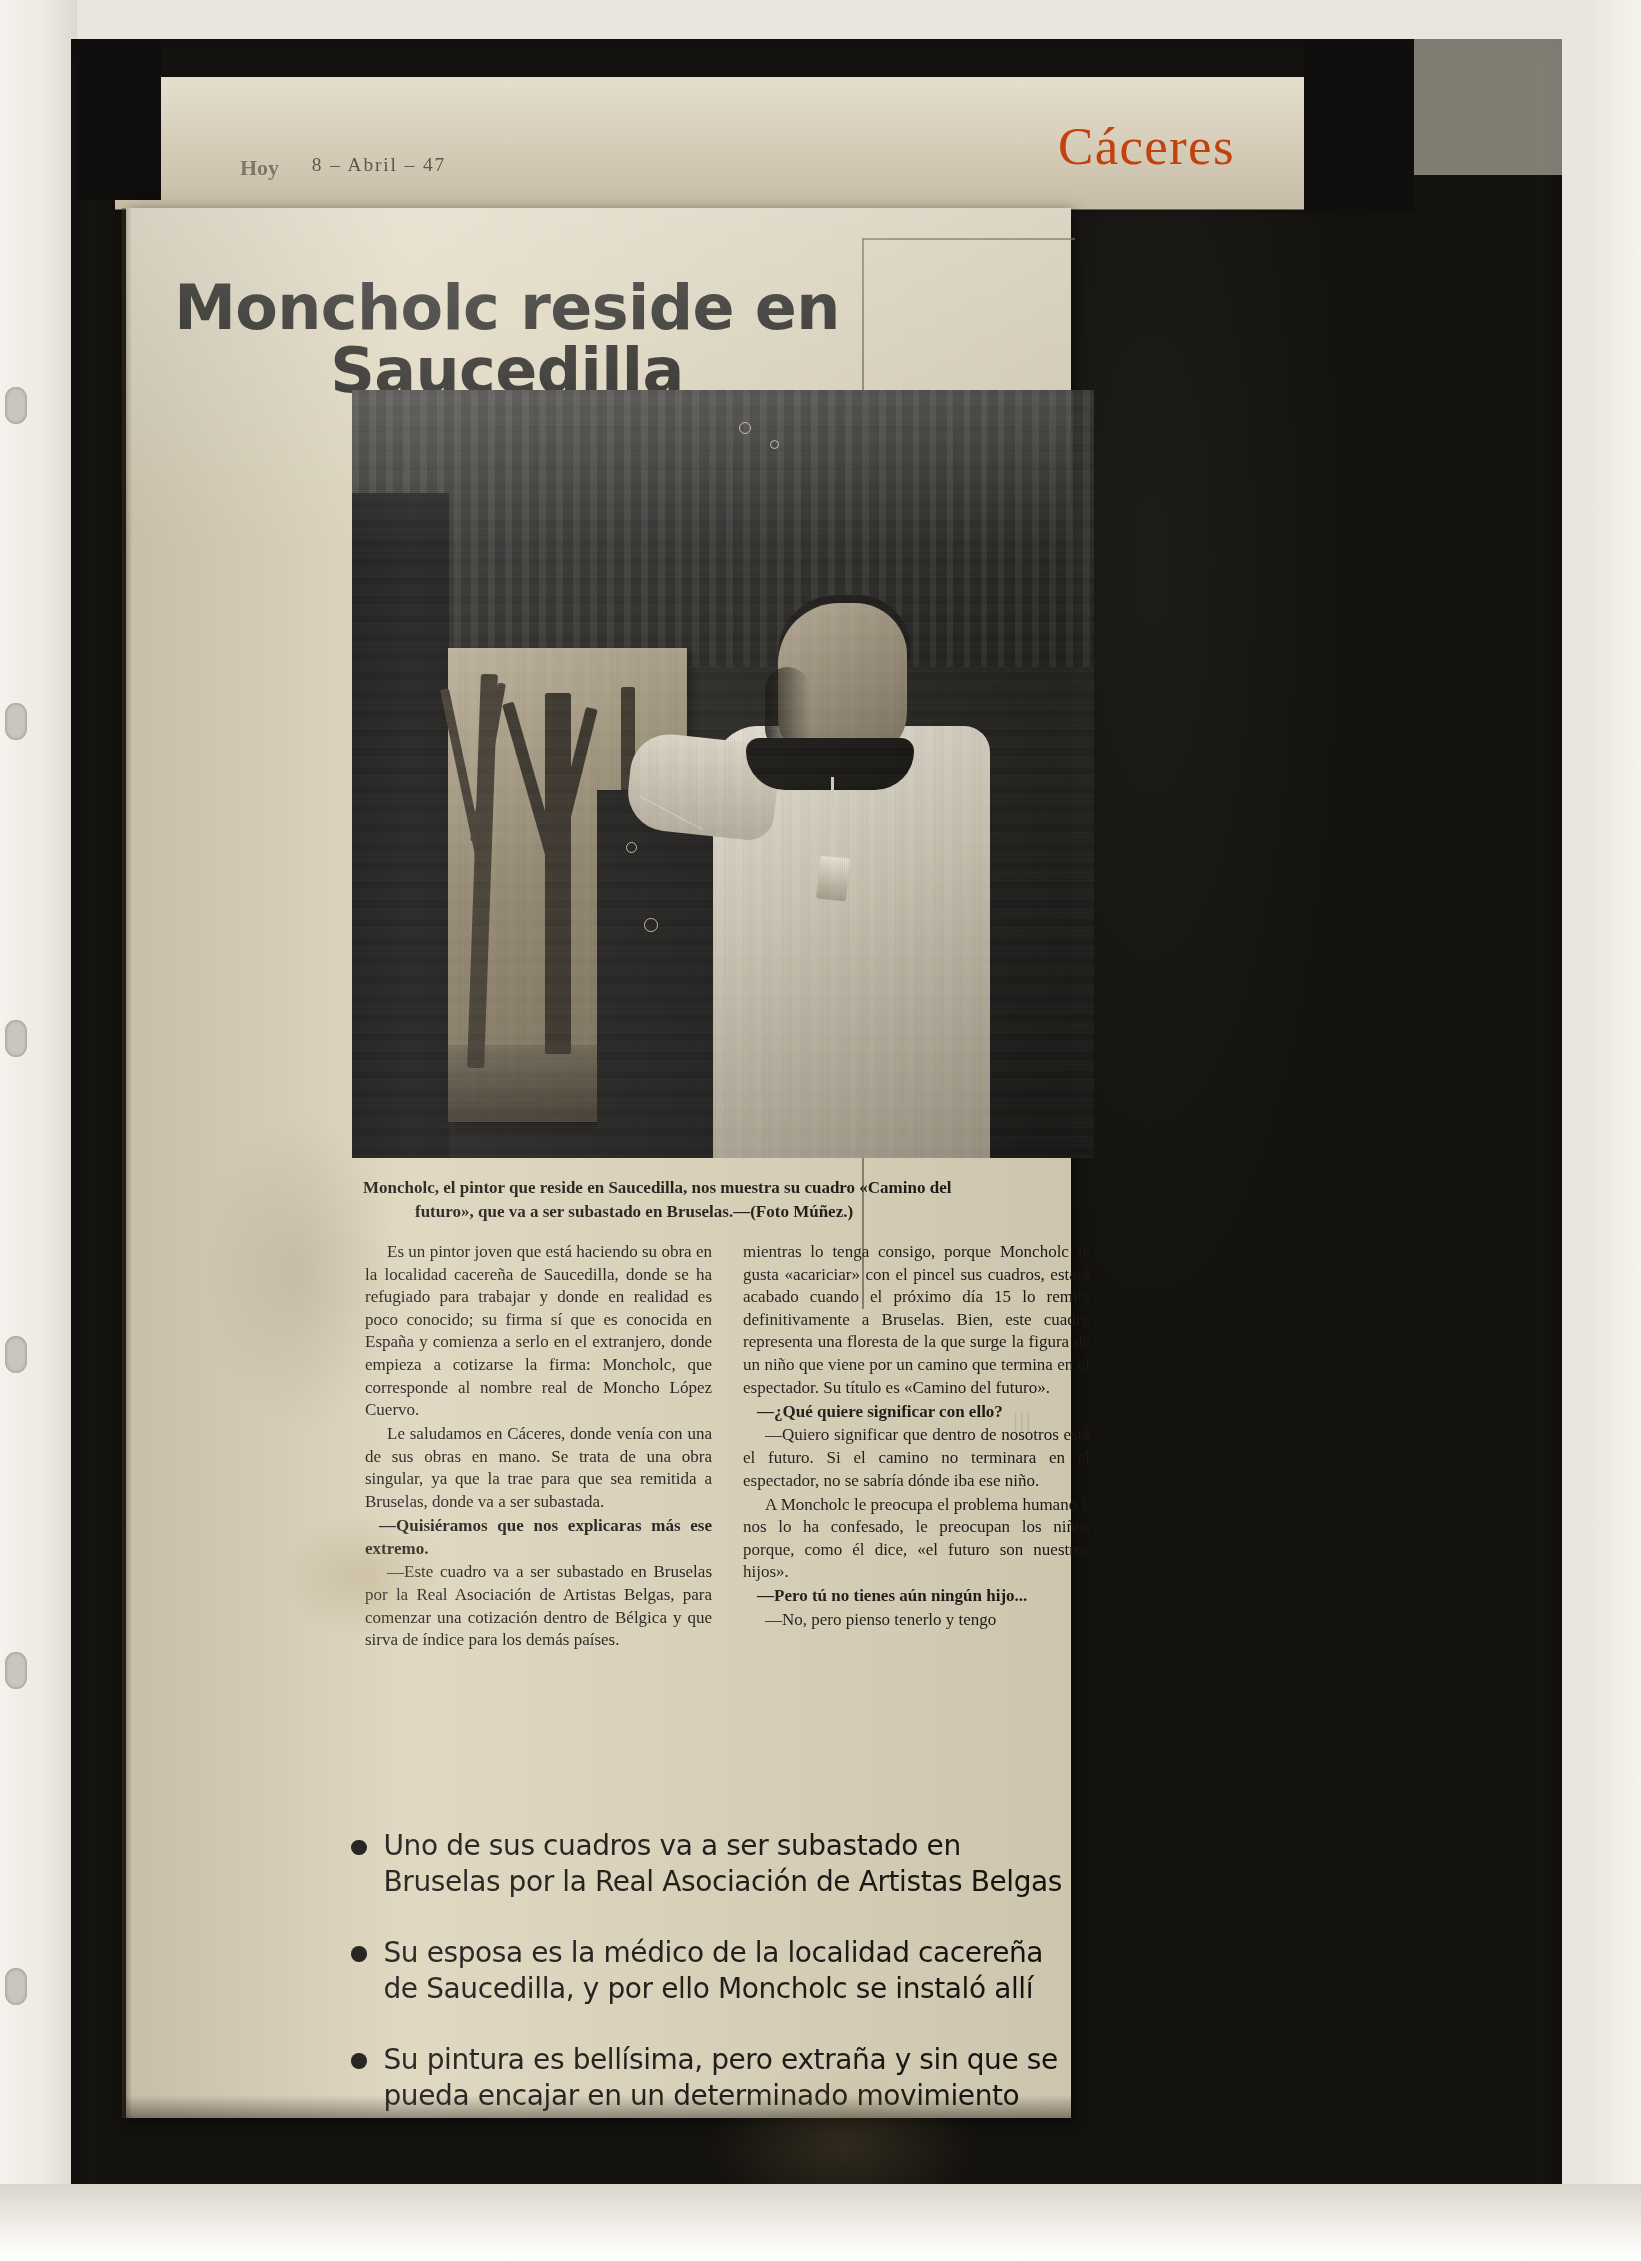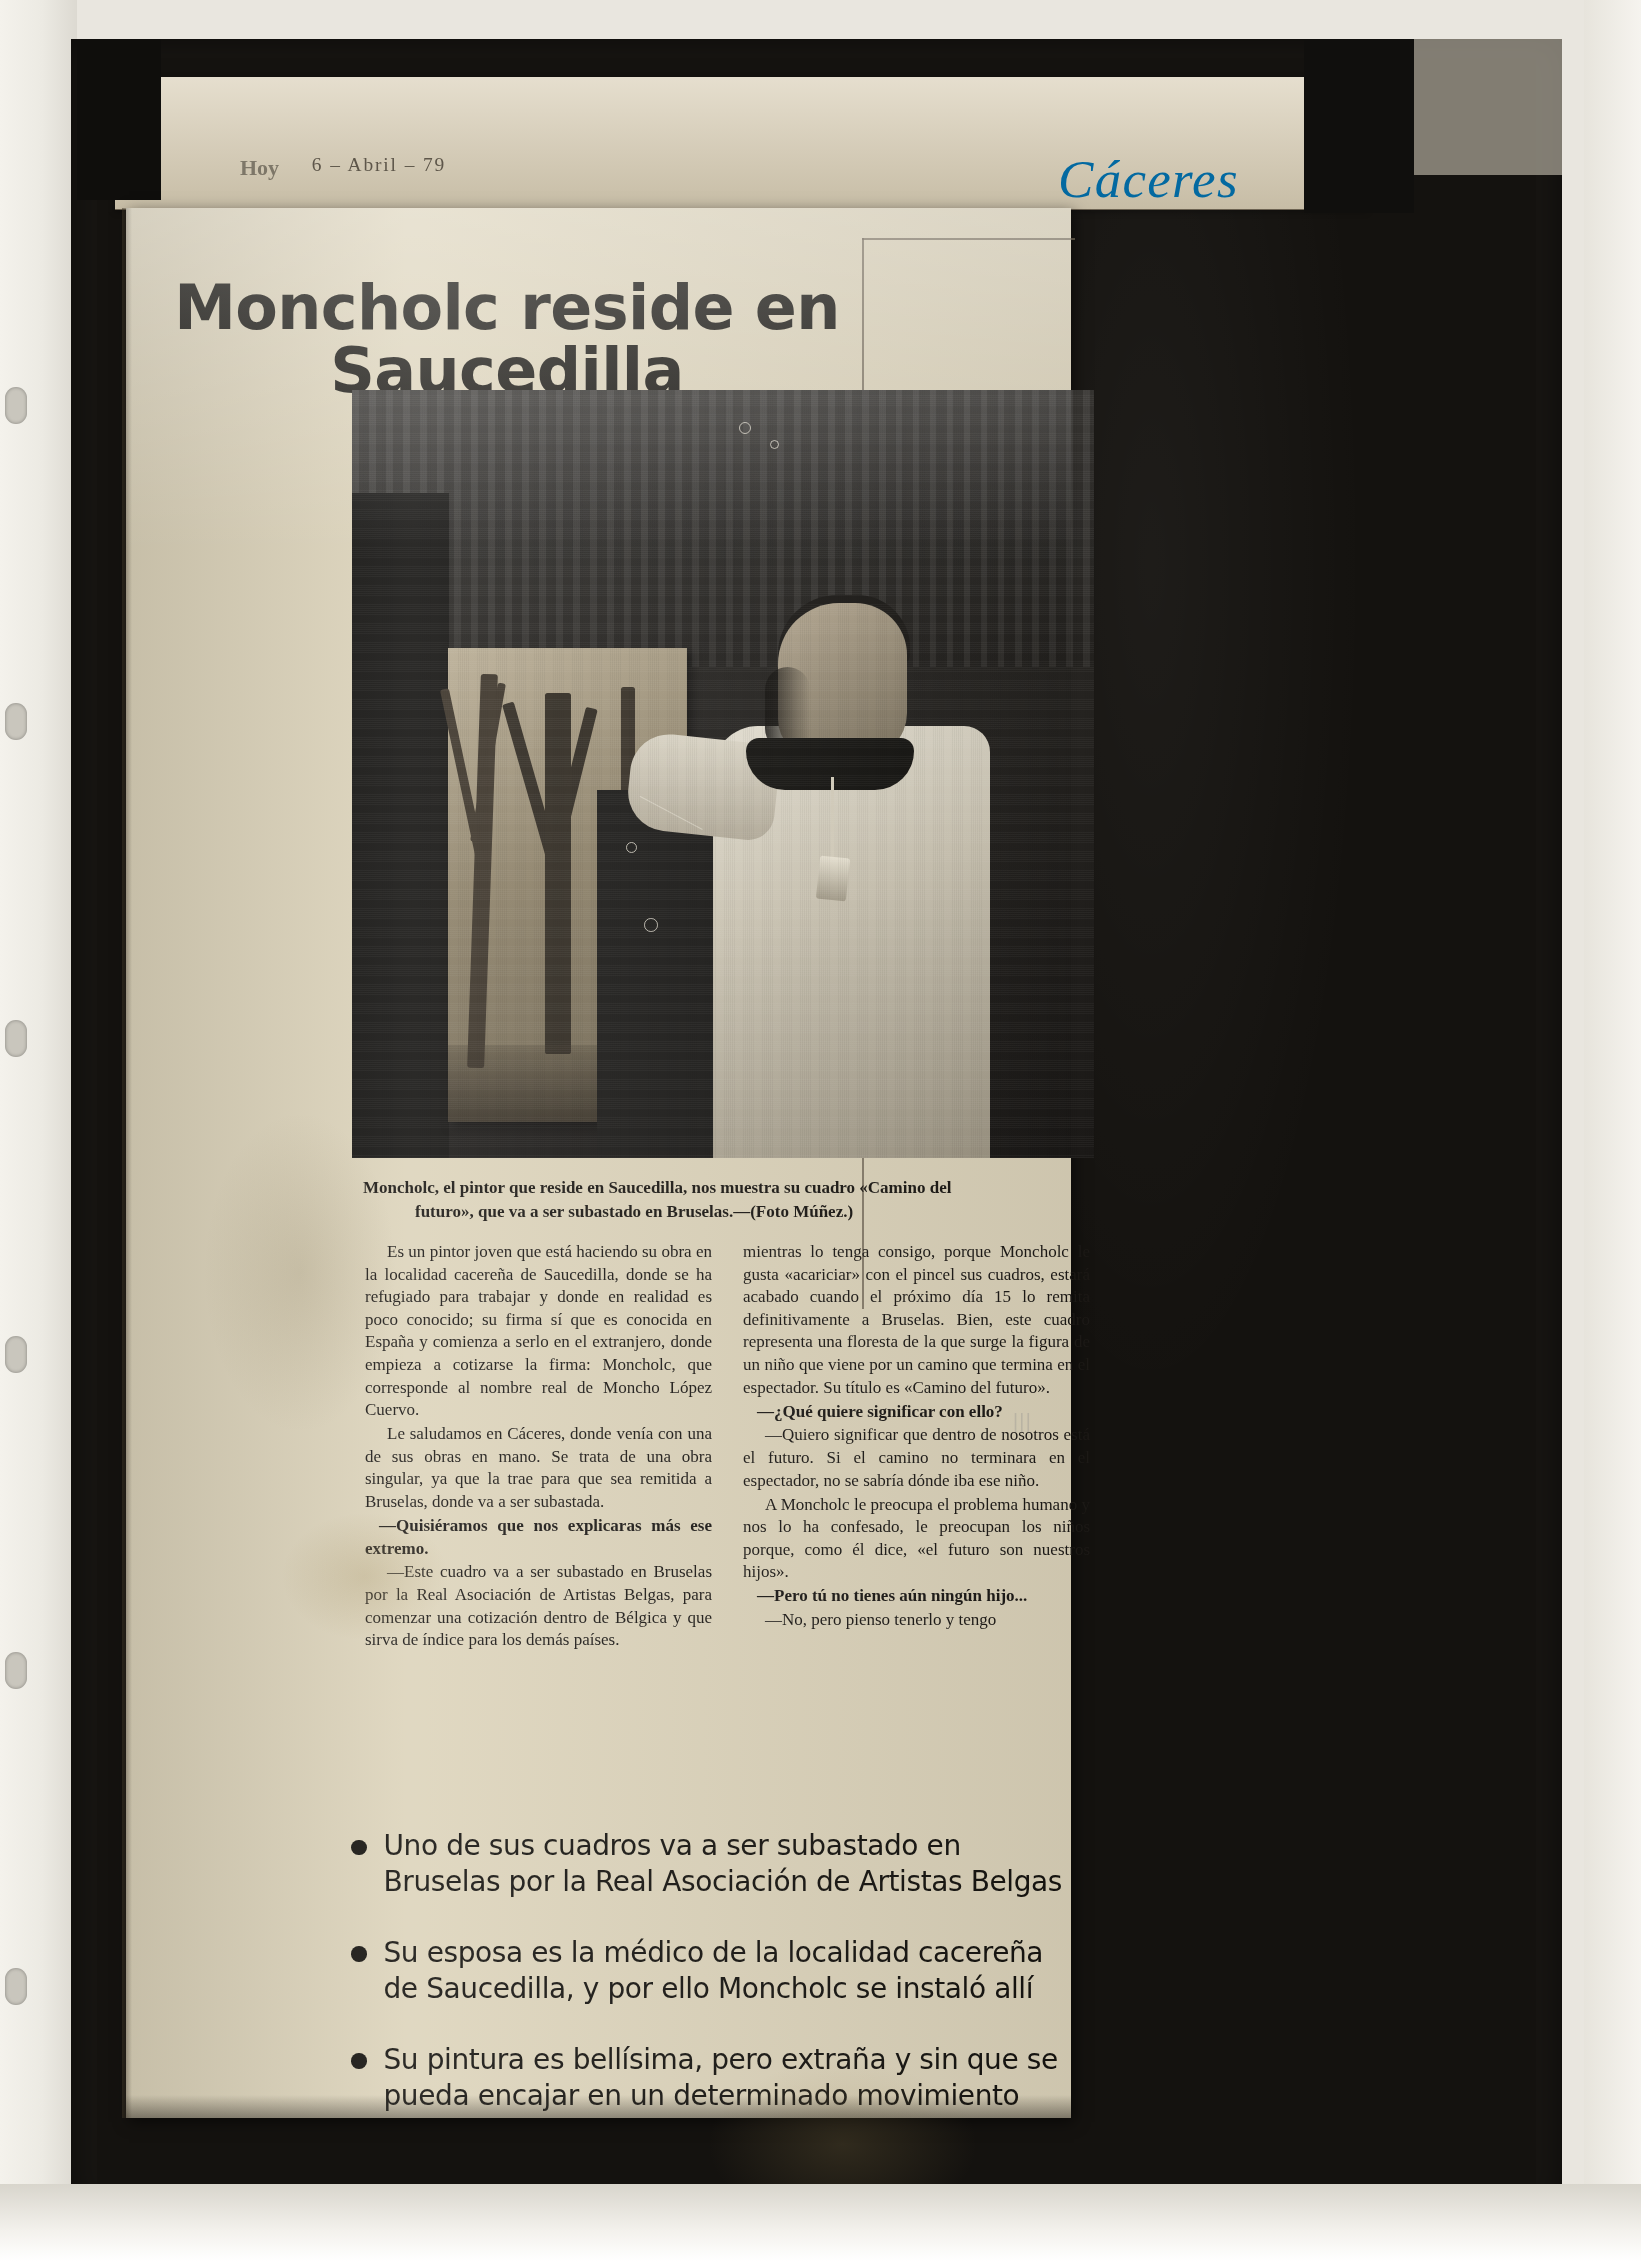--- a/index.html
+++ b/index.html
@@ -122,25 +122,23 @@
     font-family: "Liberation Serif", serif;
     font-weight: bold;
     font-size: 22px;
     color: #3b362d;
     opacity: .55;
   }
   #section-name {
     position: absolute;
     left: 1058px; top: 116px;
     font-family: "Liberation Serif", serif;
-    font-style: italic;
     font-size: 53px;
-    color: #0369a1;
+    color: #c2410c;
     letter-spacing: 1.3px;
-    margin-top: 33px;
   }
 
   
   #clipping {
     position: absolute;
     left: 126px; top: 208px;
     width: 945px; height: 1910px;
     background: #ddd4bb;
     box-shadow: 2.6px 3.9px 14px rgba(0,0,0,.55);
   }
@@ -404,21 +402,21 @@
   <div id="dark-sheen"></div>
 
   <div id="header-band"></div>
   <div id="header-band-shade"></div>
   <div id="tape-corner-left"></div>
   <div id="tape-corner-right2"></div>
   <div id="tape-corner-right"></div>
 
   <div id="masthead-logo">Hoy</div>
   <div id="date-line">
-    <span style="opacity:0">Hoy</span>&nbsp;&nbsp;&nbsp;&nbsp;&nbsp;<span>6 – Abril – 79</span>
+    <span style="opacity:0">Hoy</span>&nbsp;&nbsp;&nbsp;&nbsp;&nbsp;<span>8 – Abril – 47</span>
   </div>
   <div id="section-name">Cáceres</div>
 
   <div id="clipping">
 
     <div id="col-rule"></div>
     <div id="col-rule-top"></div>
 
     <h1 id="headline">Moncholc reside en Saucedilla</h1>
 

